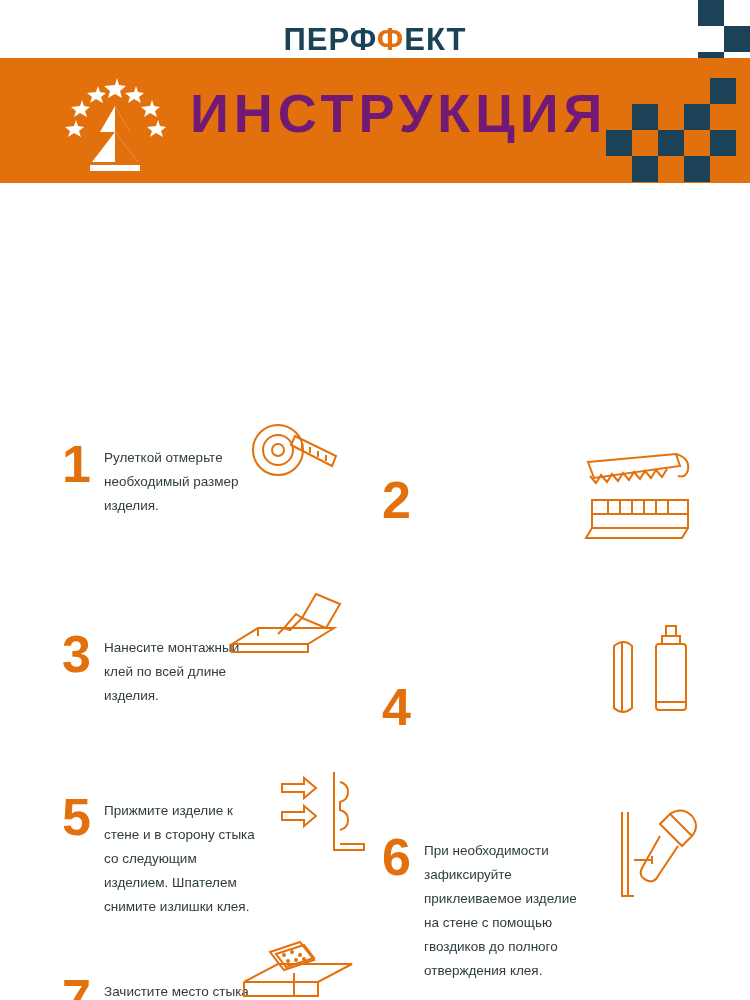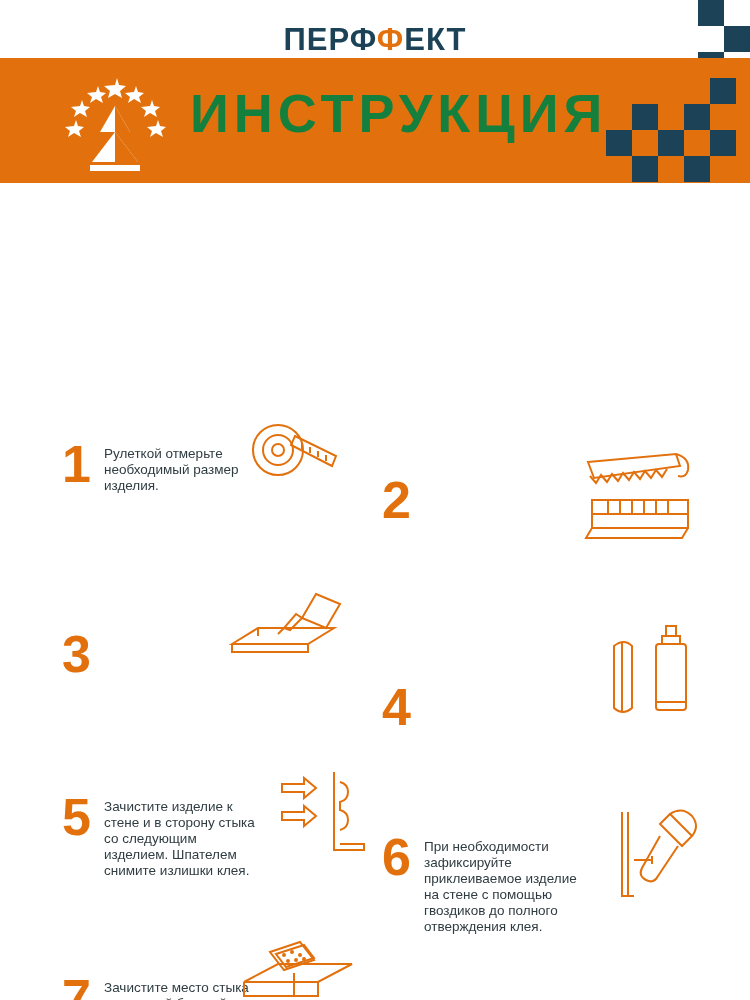--- a/index.html
+++ b/index.html
@@ -46,21 +46,21 @@
     width: 750px;
     height: 125px;
     background: #e2710d;
   }
   .title {
     position: absolute;
     top: 82px;
     left: 190px;
     font-size: 54px;
     font-weight: bold;
-    color: #15803d;
+    color: #701a75;
     letter-spacing: 5px;
     font-family: "Liberation Sans", sans-serif;
   }
   
   .logo {
     position: absolute;
     top: 70px;
     left: 60px;
     width: 110px;
     height: 105px;
@@ -89,21 +89,21 @@
     font-size: 52px;
     font-weight: bold;
     color: #e2710d;
     line-height: 44px;
     font-family: "Liberation Sans", sans-serif;
     width: 42px;
     flex: none;
   }
   .step-text {
     font-size: 13.5px;
-    line-height: 16px;
+    line-height: 24px;
     color: #2f3c42;
     font-family: "Liberation Sans", sans-serif;
     padding-top: 4px;
   }
   .icon-box {
     position: absolute;
   }
   .icon-box svg { display: block; }
 
   
@@ -200,20 +200,21 @@
 
       <rect x="12" y="52" width="96" height="28"></rect>
       <path d="M12 66 h96"></path>
       <path d="M28 52 v14 M40 52 v14 M52 52 v14 M64 52 v14 M76 52 v14 M88 52 v14"></path>
       <path d="M12 80 l-6 10 h96 l6 -10"></path>
     </svg>
   </div>
 
   <div class="step" id="step-3">
     <div class="step-num">3</div>
+    <div class="step-text">Нанесите монтажный клей по всей длине изделия.</div>
   </div>
   <div class="icon-box" id="icon-3">
     <svg width="120" height="80" viewBox="0 0 120 80" fill="none" stroke="#e2710d" stroke-width="2">
 
       <path d="M4 56 L30 40 L106 40 L80 56 Z"></path>
       <path d="M4 56 L4 64 L80 64 L80 56"></path>
       <path d="M30 40 L30 48"></path>
 
       <path d="M88 6 L112 16 L98 40 L74 30 Z"></path>
       <path d="M74 30 L62 42 L56 40 L68 26 Z"></path>
@@ -232,21 +233,21 @@
 
       <rect x="56" y="24" width="30" height="66" rx="3"></rect>
       <path d="M62 24 v-8 h18 v8"></path>
       <rect x="66" y="6" width="10" height="10"></rect>
       <path d="M56 82 h30"></path>
     </svg>
   </div>
 
   <div class="step" id="step-5">
     <div class="step-num">5</div>
-    <div class="step-text">Зачистите изделие к стене и в сторону стыка со следующим изделием. Шпателем снимите излишки клея.</div>
+    <div class="step-text">Прижмите изделие к стене и в сторону стыка со следующим изделием. Шпателем снимите излишки клея.</div>
   </div>
   <div class="icon-box" id="icon-5">
     <svg width="90" height="90" viewBox="0 0 90 90" fill="none" stroke="#e2710d" stroke-width="2">
 
       <path d="M4 16 h22 v-6 l12 10 l-12 10 v-6 h-22 Z"></path>
       <path d="M4 44 h22 v-6 l12 10 l-12 10 v-6 h-22 Z"></path>
 
       <path d="M56 4 v78 h30"></path>
       <path d="M62 14 q8 2 8 10 q0 8 -8 10 v8 q8 2 8 10 q0 8 -8 10"></path>
       <path d="M56 82 h30 v-6 h-24"></path>

